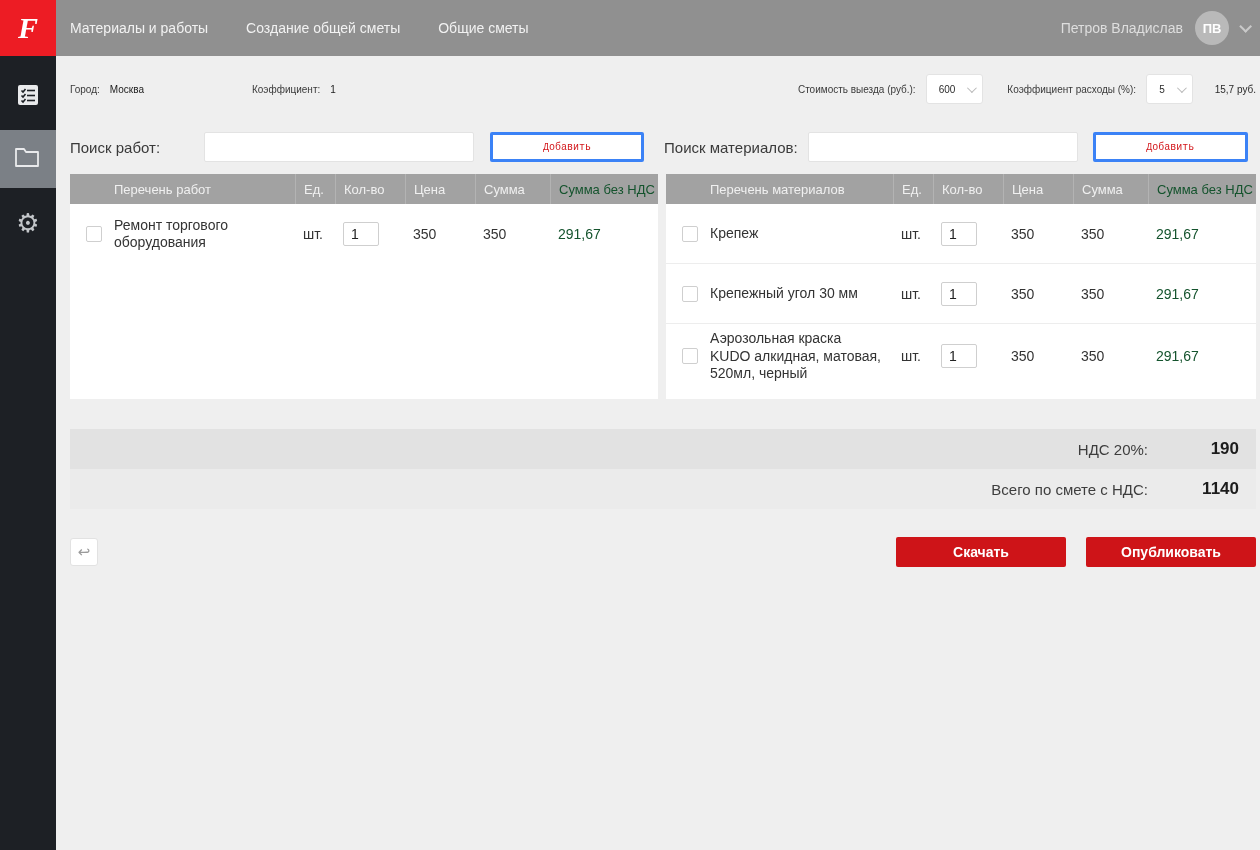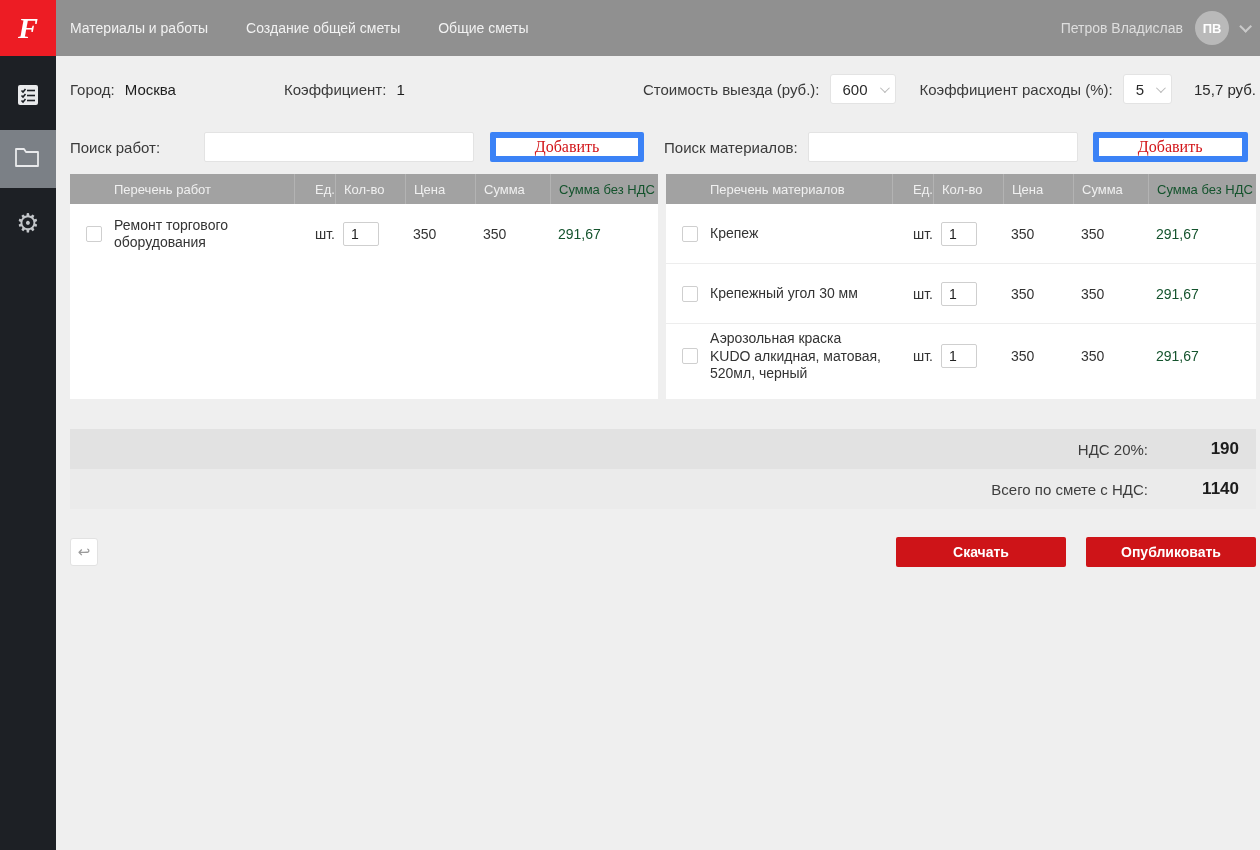--- a/index.html
+++ b/index.html
@@ -26,45 +26,45 @@
   .topbar { height:56px; background:#909090; display:flex; align-items:center; padding:0 18px 0 14px; }
   .nav-item { color:#f2f2f2; font-size:14px; margin-right:38px; cursor:pointer; white-space:nowrap; }
   .topbar-spacer { flex:1; }
   .user-name { color:#dedede; font-size:14px; margin-right:12px; }
   .avatar { width:34px; height:34px; border-radius:50%; background:#b9b9b9; color:#fff; font-size:13px; font-weight:bold; display:flex; align-items:center; justify-content:center; margin-right:10px; }
   .chev { display:inline-block; width:9px; height:9px; border-right:2px solid #c9c9c9; border-bottom:2px solid #c9c9c9; transform:rotate(45deg) translateY(-3px); }
 
   .content { flex:1; padding:0 10px 0 14px; }
 
   
-  .params-row { margin-top:18px; height:30px; display:flex; align-items:center; font-size:15px; color:#3a3a3a; }
+  .params-row { margin-top:18px; height:30px; display:flex; align-items:center; font-size:10px; color:#3a3a3a; }
   .p-label { color:#3a3a3a; }
   .p-value { color:#1c1c1c; margin-left:10px; }
   .select-box { background:#fff; border:1px solid #e3e3e3; border-radius:3px; height:30px; display:flex; align-items:center; padding:0 8px 0 12px; margin-left:10px; cursor:pointer; color:#2b2b2b; }
   .select-box .chev-s { display:inline-block; width:7px; height:7px; border-right:1.5px solid #b9b9b9; border-bottom:1.5px solid #b9b9b9; transform:rotate(45deg) translateY(-2px); margin-left:12px; }
 
   
   .search-row { margin-top:28px; height:30px; display:flex; align-items:center; }
   .s-label { font-size:15px; color:#3a3a3a; white-space:nowrap; }
   .s-input { width:270px; height:30px; background:#fff; border:1px solid #e3e3e3; border-radius:2px; padding:0 8px; font-size:14px; font-family:inherit; }
-  .btn-outline { width:154px; height:30px; background:#fff; border:6px solid #3b82f6; color:#d21519; font-size:16px; border-radius:2px; cursor:pointer; font-family:Liberation Serif, serif; }
+  .btn-outline { width:154px; height:30px; background:#fff; border:3px solid #3b82f6; color:#d21519; font-size:10px; border-radius:2px; cursor:pointer; font-family:Liberation Mono, monospace; }
 
   
   .tables-row { margin-top:12px; display:flex; gap:8px; }
   .table { background:#fff; }
   .table.works { width:588px; }
   .table.materials { width:590px; }
   .thead { display:flex; height:30px; background:#a2a2a2; align-items:stretch; color:#f0f0f0; font-size:13px; }
   .th { display:flex; align-items:center; padding:0 8px; border-left:1px solid #b3b3b3; overflow:hidden; white-space:nowrap; }
   .th:first-child { border-left:none; padding-left:44px; }
   .tbody.works-body { min-height:195px; }
   .trow { display:flex; align-items:center; border-bottom:1px solid #ededed; min-height:60px; font-size:14px; color:#333; padding:6px 0; }
   .trow:last-child { border-bottom:none; }
   .col-name { flex:1; display:flex; align-items:center; padding:0 8px 0 16px; }
-  .col-unit { width:40px; padding:0 20px; }
+  .col-unit { width:40px; padding:0 8px; }
   .col-qty  { width:70px; padding:0 8px; }
   .col-price{ width:70px; padding:0 8px; }
   .col-sum  { width:75px; padding:0 8px; }
   .col-nv   { width:108px; padding:0 8px; color:#14532d; }
   .checkbox { width:16px; height:16px; min-width:16px; border:1px solid #cfcfcf; border-radius:2px; background:#fff; margin-right:12px; cursor:pointer; }
   .name-text { line-height:1.25; }
   .qty-input { width:36px; height:24px; border:1px solid #cfcfcf; border-radius:2px; padding:0 0 0 7px; font-size:14px; font-family:inherit; color:#222; }
 
   
   .summary { margin-top:30px; }

